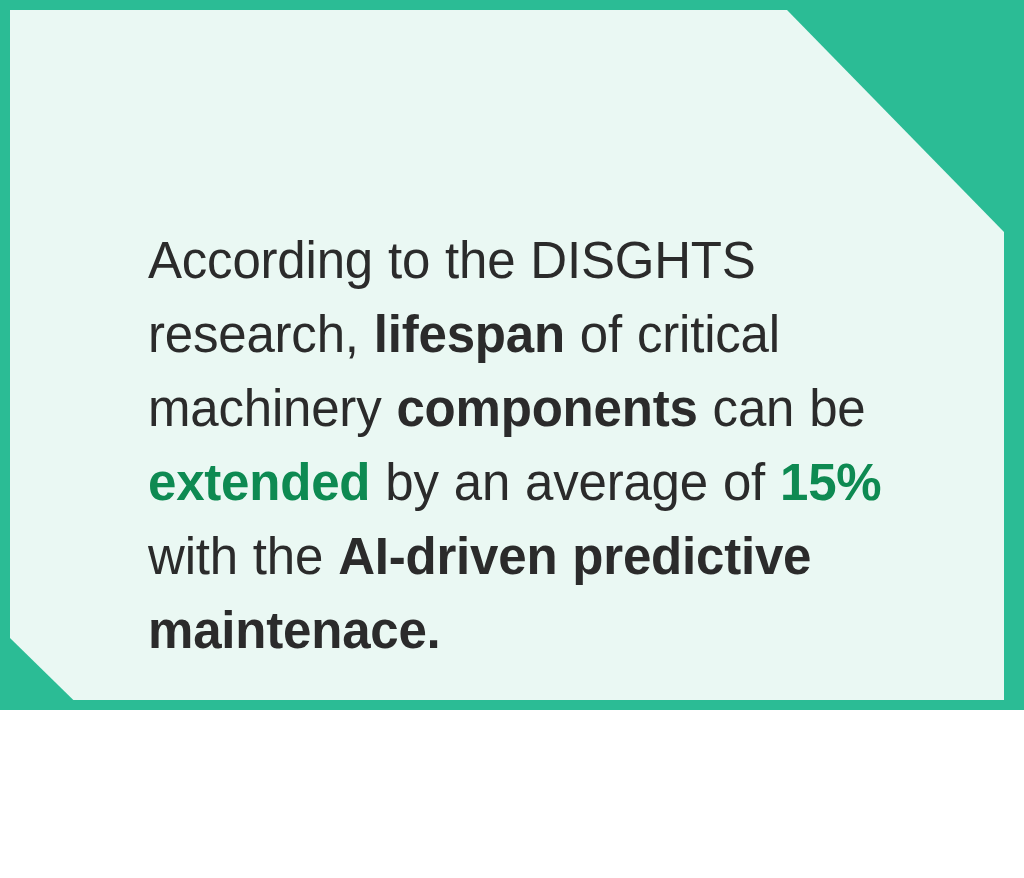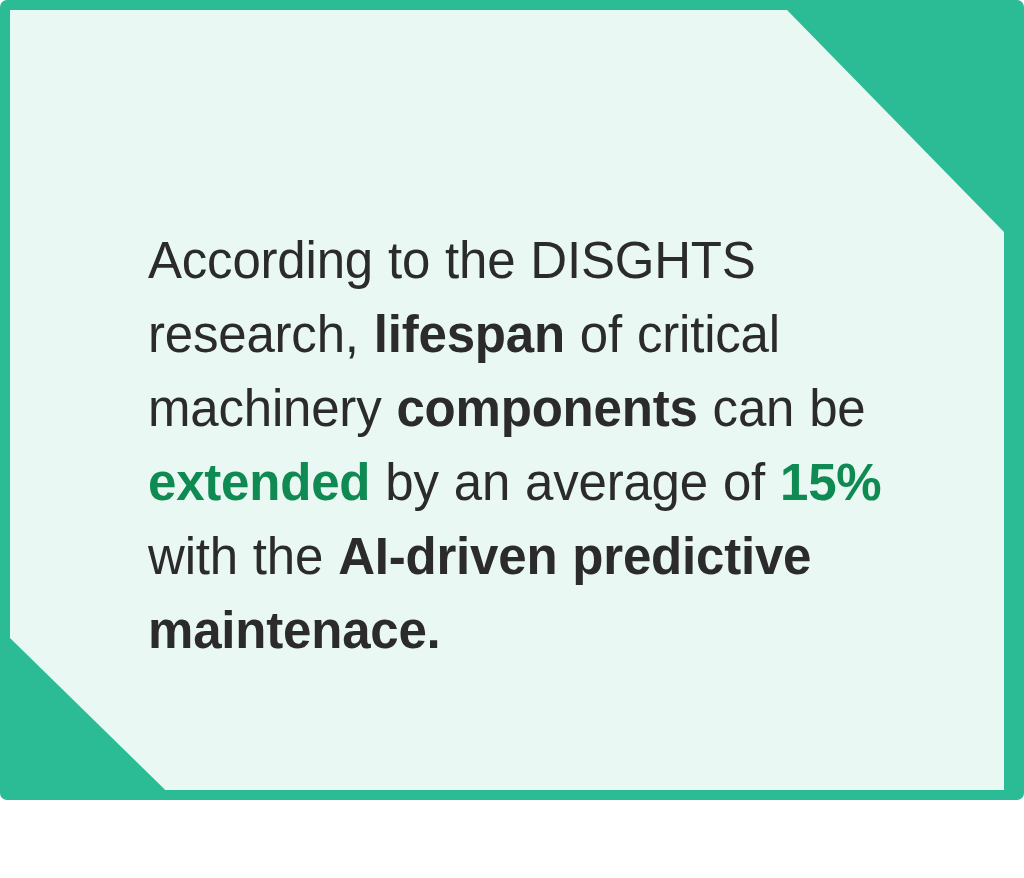--- a/index.html
+++ b/index.html
@@ -8,25 +8,24 @@
     padding: 0;
     background: #ffffff;
   }
   body {
     font-family: "Liberation Sans", "DejaVu Sans", sans-serif;
   }
 
   .card {
     position: relative;
     width: 1024px;
-    height: 800px;
+    height: 710px;
     overflow: hidden;
     background: #2BBC95;           
     box-sizing: border-box;
-    border-radius: 7px;
   }
 
   
   .card-inner {
     position: absolute;
     left: 10px;
     top: 10px;
     right: 10px;
     bottom: 10px;
     background: #EAF8F3;

